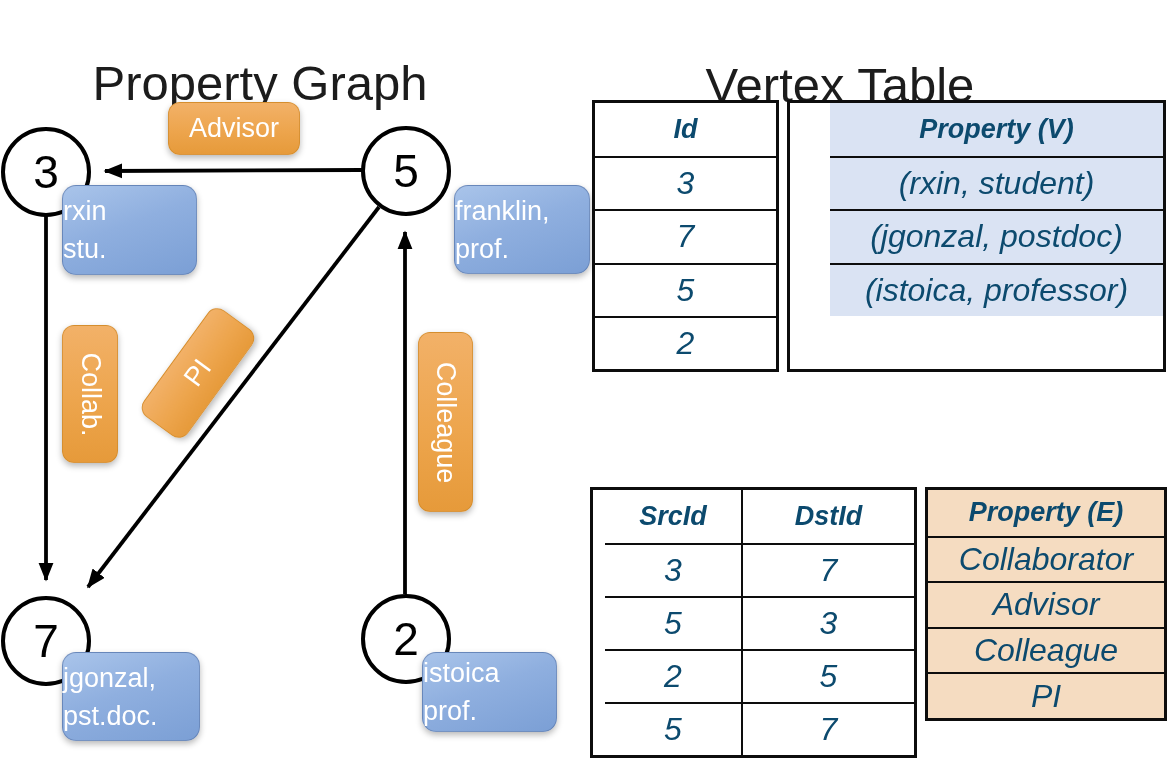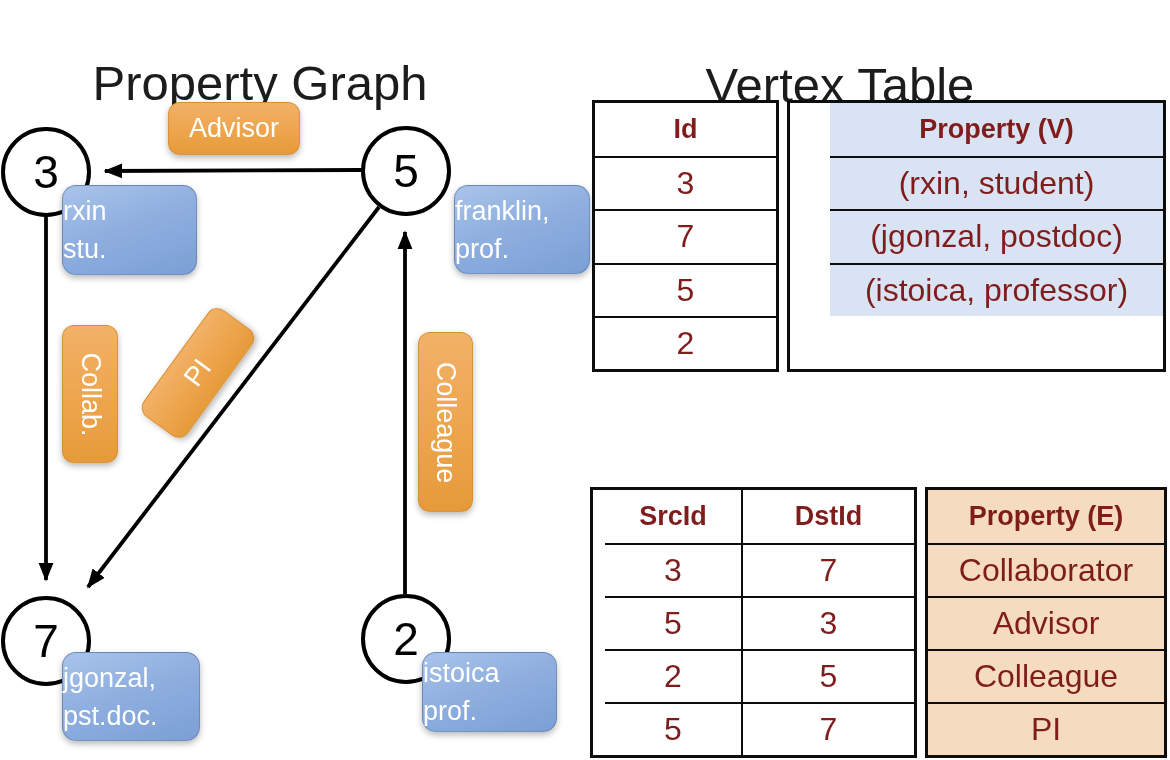--- a/index.html
+++ b/index.html
@@ -39,21 +39,21 @@
   }
   .elabel .rot90{transform:rotate(90deg);}
   #pi-label{transform:translate(-50%,-50%) rotate(-54deg);}
   
   .tbox{
     position:absolute;border:3px solid #0d0d0d;box-sizing:border-box;
     display:grid;grid-template-rows:repeat(5,1fr);background:#fff;
   }
   .tcell{
     display:flex;align-items:center;justify-content:center;
-    font-size:32px;color:#7f1d1d;border-top:2px solid #0d0d0d;box-sizing:border-box;
+    font-size:32px;color:#0c4a6e;border-top:2px solid #0d0d0d;box-sizing:border-box;font-style:italic;
   }
   .tcell.first{border-top:none;}
   .tcell.head{font-weight:bold;font-size:27px;}
   .grid2{grid-template-columns:150px 1fr;grid-auto-flow:row;}
   .grid2 .c1{border-right:2px solid #0d0d0d;margin-left:12px;}
   .bg-blue{background:#dae3f3;}
   .bg-tan{background:#f5dcc1;}
   svg{position:absolute;left:0;top:0;pointer-events:none;}
 </style>
 </head>
@@ -140,21 +140,21 @@
     <div class="tcell c1">3</div>
     <div class="tcell">7</div>
     <div class="tcell c1">5</div>
     <div class="tcell">3</div>
     <div class="tcell c1">2</div>
     <div class="tcell">5</div>
     <div class="tcell c1">5</div>
     <div class="tcell">7</div>
   </div>
 
-  <div class="tbox" style="left:925px;top:487px;width:242px;height:271px;">
+  <div class="tbox" style="left:925px;top:487px;width:242px;height:234px;">
     <div class="tcell head first bg-tan">Property (E)</div>
     <div class="tcell bg-tan">Collaborator</div>
     <div class="tcell bg-tan">Advisor</div>
     <div class="tcell bg-tan">Colleague</div>
     <div class="tcell bg-tan">PI</div>
   </div>
 
 </div>
 
 </body></html>

